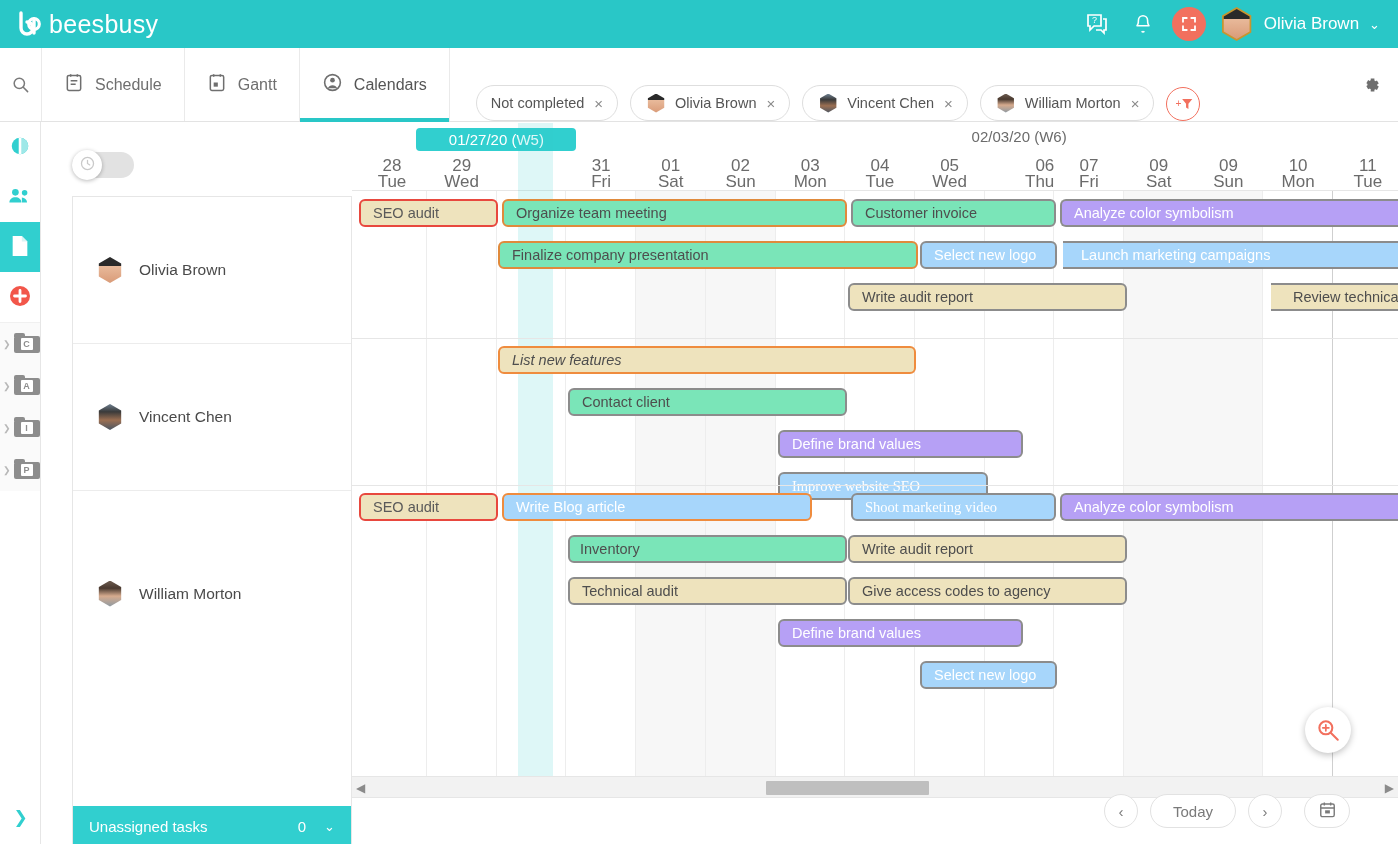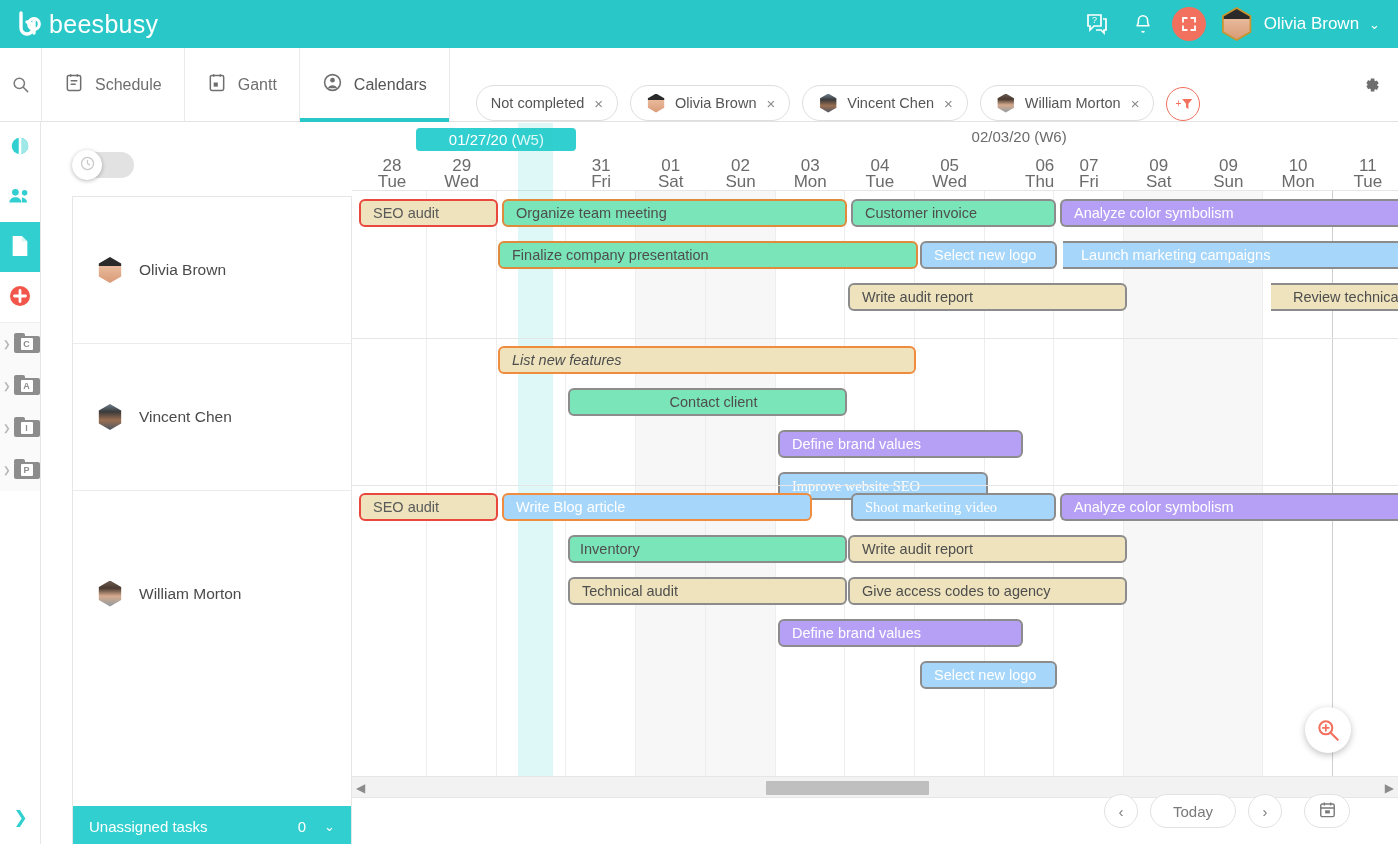--- a/index.html
+++ b/index.html
@@ -533,21 +533,21 @@
           <span style="position: relative;">Write audit report</span>
         </div>
         <div class="bar" style="left: 919px; width: 132px; top: 92px; background: rgb(238, 227, 189); color: rgb(78, 78, 78); border-top: 2px solid rgb(140, 140, 140); border-right: none; border-bottom: 2px solid rgb(140, 140, 140); border-left: none; border-image: initial; border-radius: 0px; padding-left: 22px;">
           <span style="position: absolute; left: -10px; top: 0px; width: 0px; height: 0px; border-top: 12px solid transparent; border-bottom: 12px solid transparent; border-right: 11px solid rgb(238, 227, 189);"></span>
           <span style="position: relative;">Review technical</span>
         </div>
         <div class="rowline" style="top: 147px;"></div>
         <div class="bar" style="left: 146px; width: 418px; top: 155px; background: rgb(238, 227, 189); color: rgb(78, 78, 78); border: 2px solid rgb(239, 140, 62);">
           <span style="position: relative; font-style: italic;">List new features</span>
         </div>
-        <div class="bar" style="left: 216px; width: 279px; top: 197px; background: rgb(122, 229, 184); color: rgb(78, 78, 78); border: 2px solid rgb(140, 140, 140); justify-content: center;">
+        <div class="bar" style="left: 216px; width: 279px; top: 197px; background: rgb(122, 229, 184); color: rgb(78, 78, 78); border: 2px solid rgb(140, 140, 140);">
           <span style="position: relative;">Contact client</span>
         </div>
         <div class="bar" style="left: 426px; width: 245px; top: 239px; background: rgb(182, 160, 245); color: rgb(255, 255, 255); border: 2px solid rgb(140, 140, 140);">
           <span style="position: relative;">Define brand values</span>
         </div>
         <div class="bar" style="left: 426px; width: 210px; top: 281px; background: rgb(167, 214, 251); color: rgb(255, 255, 255); border: 2px solid rgb(140, 140, 140); font-family: Liberation Serif, serif;">
           <span style="position: relative;">Improve website SEO</span>
         </div>
         <div class="rowline" style="top: 294px;"></div>
         <div class="bar" style="left: 7px; width: 139px; top: 302px; background: rgb(238, 227, 189); color: rgb(90, 90, 90); border: 2px solid rgb(232, 72, 62);">

